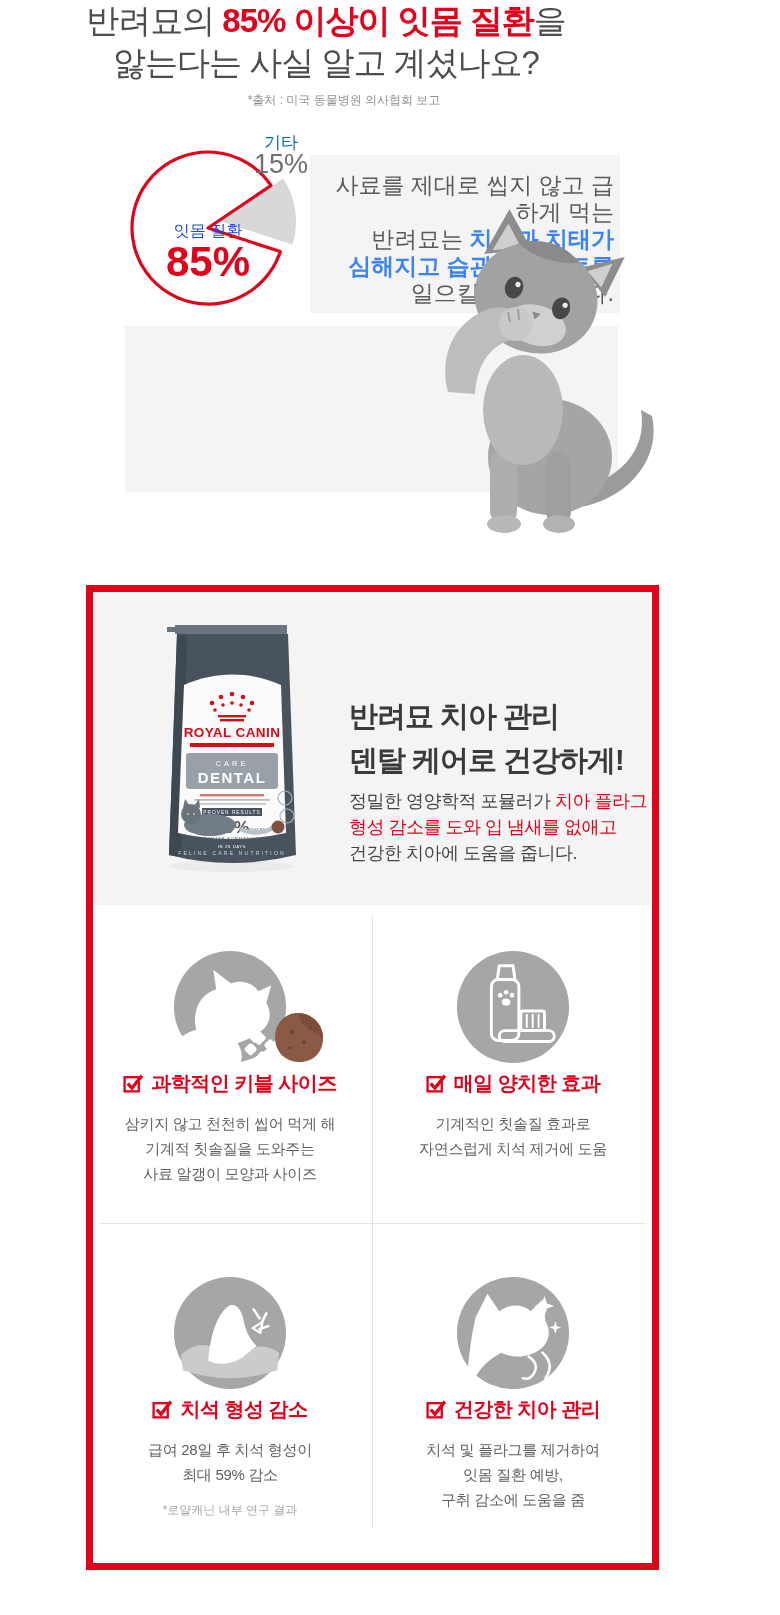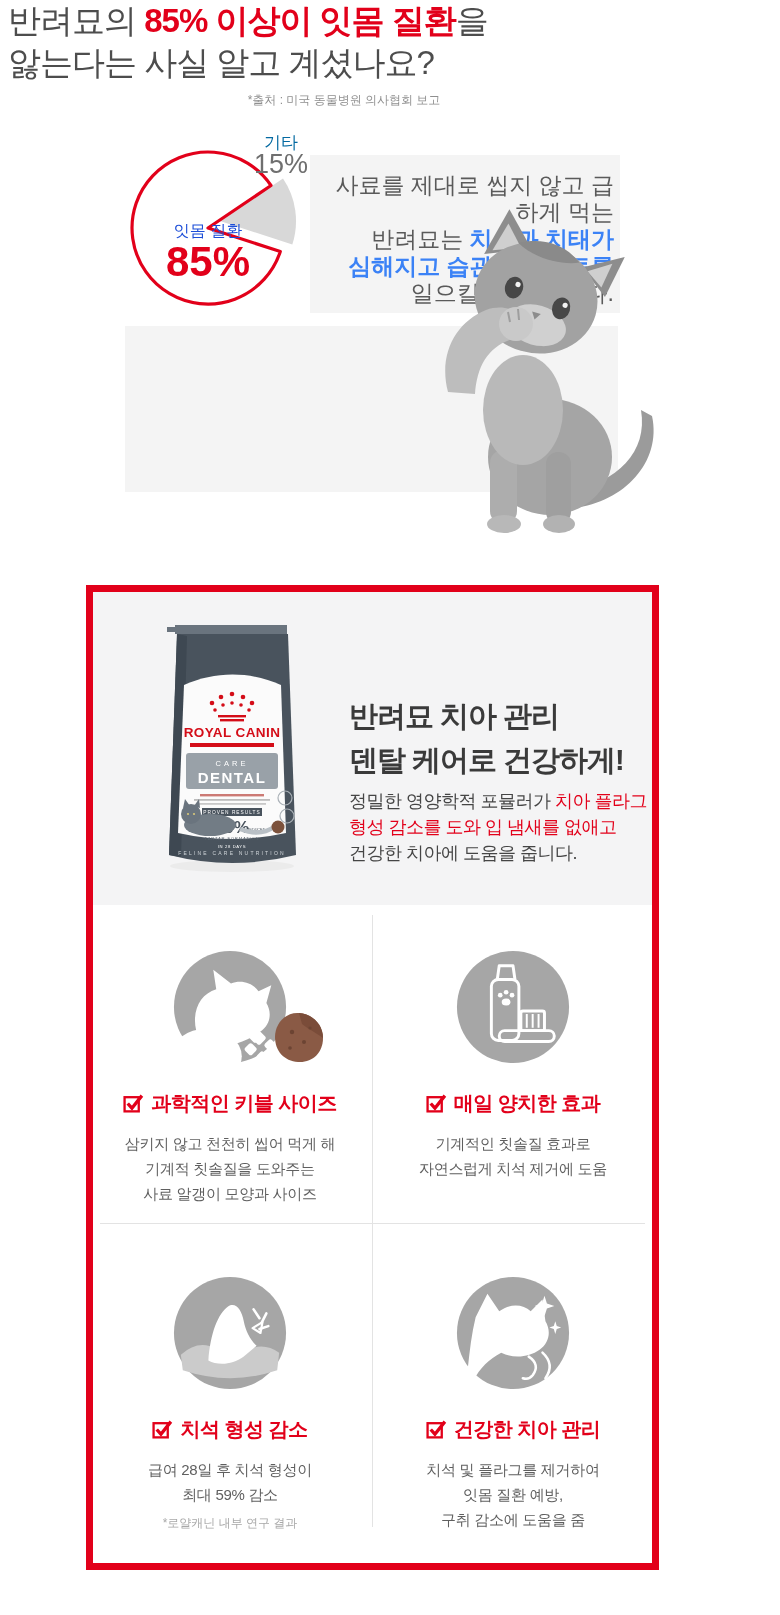--- a/index.html
+++ b/index.html
@@ -1,20 +1,20 @@
 <!DOCTYPE html>
 <html><head>
 <meta charset="utf-8">
 <style>
   html,body{margin:0;padding:0;background:#ffffff;}
   #page{position:relative;width:780px;height:1615px;background:#fff;overflow:hidden;
         font-family:"Liberation Sans","DejaVu Sans",sans-serif;}
   .abs{position:absolute;}
   
-  .main-title{left:8px;top:8;width:620px;font-size:33px;line-height:42px;
+  .main-title{left:16px;top:8;width:620px;text-align:center;font-size:33px;line-height:42px;
               color:#4d4d4d;letter-spacing:-1px;}
   .main-title .em{color:#e2001a;font-weight:bold;}
   .source-note{left:0;top:92px;width:688px;text-align:center;font-size:12px;color:#8f8f8f;}
   
   .gray-box{background:#f4f4f4;}
   .box1{left:310px;top:155px;width:310px;height:158px;}
   .box1-text{left:318px;top:172px;width:296px;text-align:right;font-size:23px;line-height:27px;color:#5a5a5a;}
   .box2{left:125px;top:326px;width:493px;height:166px;}
   .box2-text{left:152px;top:343px;width:330px;text-align:left;font-size:17px;line-height:28px;color:#5a5a5a;}
   .b{font-weight:bold;color:#3b82f6;}
@@ -28,24 +28,24 @@
   .hero-heading{left:349px;top:694px;width:300px;font-size:29px;line-height:44px;font-weight:bold;
                 color:#3a3a3a;letter-spacing:-1px;}
   .hero-body{left:349px;top:788px;width:300px;font-size:18px;line-height:26px;color:#454545;letter-spacing:-0.5px;}
   .red{color:#e2001a;}
   .v-divider{left:372px;top:915px;width:1px;height:612px;background:#e3e3e3;}
   .h-divider{left:100px;top:1223px;width:545px;height:1px;background:#e3e3e3;}
   .feature{width:280px;text-align:center;}
   .f-c1r1{left:90px;top:948px;}  .f-c2r1{left:373px;top:948px;}
   .f-c1r2{left:90px;top:1274px;} .f-c2r2{left:373px;top:1274px;}
   .feature .circle-icon{display:block;margin:0 auto;}
-  .feature-title{margin-top:24px;display:flex;align-items:center;justify-content:center;gap:7px;
+  .feature-title{margin-top:4px;display:flex;align-items:center;justify-content:center;gap:7px;
                  font-size:20px;font-weight:bold;color:#e2001a;letter-spacing:-0.5px;}
   .feature-lines{margin-top:14px;font-size:15px;line-height:25px;color:#5f5f5f;letter-spacing:-0.3px;}
-  .footnote{margin-top:8px;font-size:12px;color:#a8a8a8;}
+  .footnote{margin-top:15px;font-size:12px;color:#a8a8a8;}
   .kibble-float{left:272px;top:1010px;}
 </style>
 </head>
 <body>
 
 <div id="page">
 
   <div class="abs main-title">
     <div><span>반려묘의 </span><span class="em">85% 이상이 잇몸 질환</span><span>을</span></div>
     <div>앓는다는 사실 알고 계셨나요?</div>

